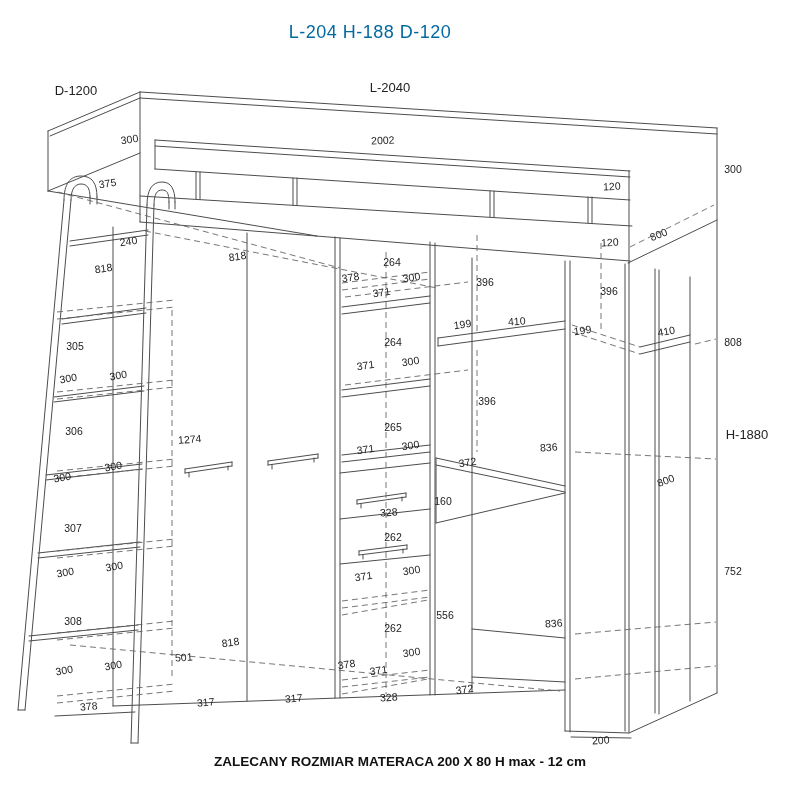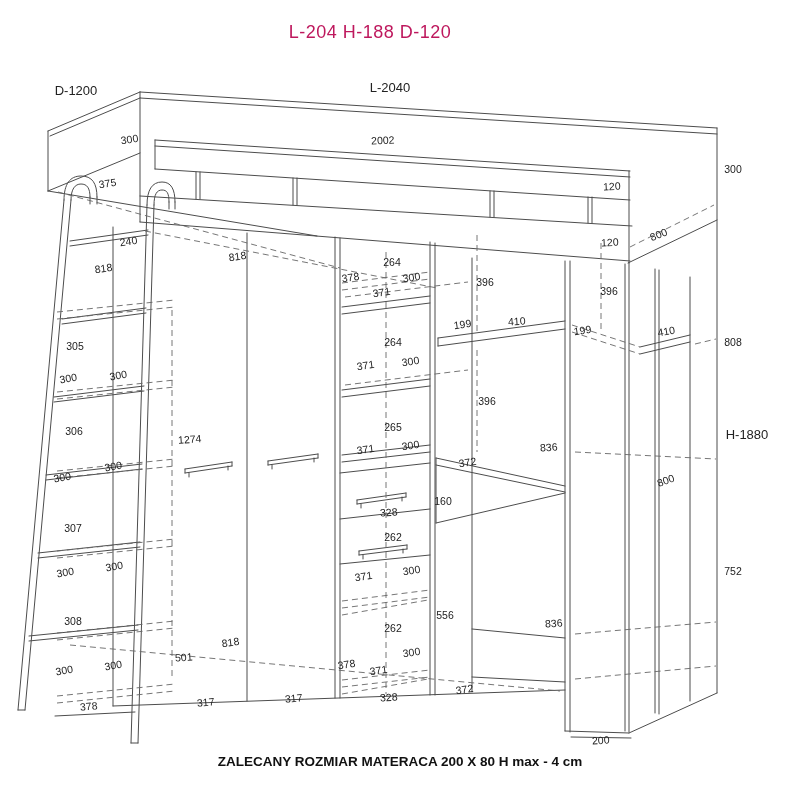--- a/index.html
+++ b/index.html
@@ -1,17 +1,17 @@
 <!DOCTYPE html>
 <html><head>
 <meta charset="utf-8">
 <style>
   html,body{margin:0;padding:0;background:#ffffff;}
   body{width:800px;height:800px;position:relative;font-family:"Liberation Sans",sans-serif;overflow:hidden;}
-  .title{position:absolute;top:22px;left:0;width:740px;text-align:center;font-size:18px;color:#be185d;letter-spacing:.5px;}
+  .title{position:absolute;top:22px;left:0;width:740px;text-align:center;font-size:18px;color:#0369a1;letter-spacing:.5px;}
   .footer{position:absolute;top:754px;left:0;width:800px;text-align:center;font-size:13.5px;font-weight:bold;color:#111;}
   svg{position:absolute;left:0;top:0;}
   svg text{fill:#222;font-family:"Liberation Sans",sans-serif;}
 </style>
 </head>
 <body>
 
 <div class="title">L-204 H-188 D-120</div>
 
 <svg width="800" height="800" viewBox="0 0 800 800">
@@ -265,13 +265,13 @@
       <text x="379" y="674" text-anchor="middle" font-size="10.5" transform="rotate(-8 379 674)">371</text>
       <text x="465" y="693" text-anchor="middle" font-size="10.5" transform="rotate(-8 465 693)">372</text>
       <text x="206" y="706" text-anchor="middle" font-size="10.5" transform="rotate(-5 206 706)">317</text>
       <text x="294" y="702" text-anchor="middle" font-size="10.5" transform="rotate(-5 294 702)">317</text>
       <text x="389" y="701" text-anchor="middle" font-size="10.5" transform="rotate(-4 389 701)">328</text>
       <text x="89" y="710" text-anchor="middle" font-size="10.5" transform="rotate(-5 89 710)">378</text>
       <text x="601" y="744" text-anchor="middle" font-size="10.5" transform="rotate(-4 601 744)">200</text>
     </g>
 </svg>
 
-<div class="footer">ZALECANY ROZMIAR MATERACA 200 X 80 H max - 4 cm</div>
+<div class="footer">ZALECANY ROZMIAR MATERACA 200 X 80 H max - 12 cm</div>
 
 </body></html>

